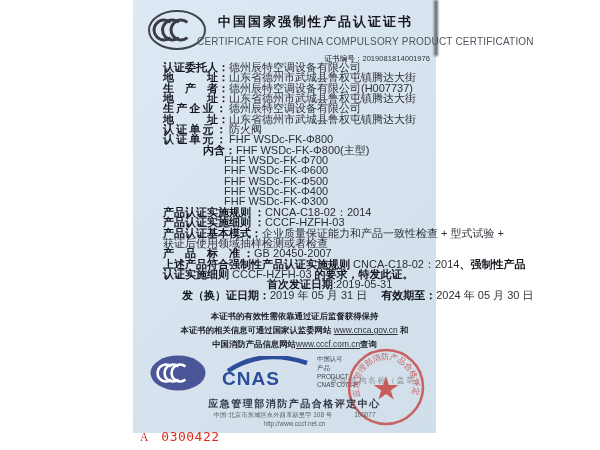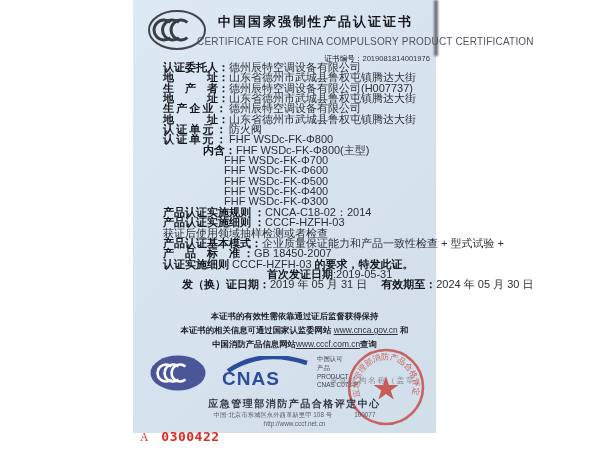--- a/index.html
+++ b/index.html
@@ -40,21 +40,21 @@
   .seal{position:absolute;left:207px;top:341px;width:92px;height:92px;opacity:.92;}
   .org{position:absolute;left:20px;right:0;top:397px;text-align:center;font-weight:bold;font-size:10px;
        color:#333a47;letter-spacing:1.5px;}
   .addr{position:absolute;left:20px;right:0;top:411px;text-align:center;font-size:6.4px;color:#5a6068;white-space:nowrap;}
   .addr .pc{margin-left:22px;}
   .web{position:absolute;left:20px;right:0;top:420px;text-align:center;font-size:6.4px;color:#5a6068;}
 
   
   .stamp{position:absolute;left:140px;top:429px;display:flex;align-items:baseline;gap:13px;color:#e02a1e;}
   .stamp-prefix{font-family:"Liberation Serif",serif;font-size:11.5px;}
-  .stamp-number{font-family:"DejaVu Sans Mono","Liberation Mono",monospace;font-size:13px;font-weight:bold;letter-spacing:.5px;}
+  .stamp-number{font-family:"DejaVu Sans Mono","Liberation Mono",monospace;font-size:13px;font-weight:normal;letter-spacing:.5px;}
 </style>
 </head>
 <body>
 
 <div class="stage">
   <div class="page">
     <div class="edge-shadow"></div>
 
     <div class="hdr-logo">
       <svg width="60" height="42" viewBox="0 0 60 42">
@@ -84,24 +84,25 @@
 
       <div class="bl in1"><span class="lb">内含：</span><span>FHF WSDc-FK-Φ800(主型)</span></div>
       <div class="bl in2"><span>FHF WSDc-FK-Φ700</span></div>
       <div class="bl in2"><span>FHF WSDc-FK-Φ600</span></div>
       <div class="bl in2"><span>FHF WSDc-FK-Φ500</span></div>
       <div class="bl in2"><span>FHF WSDc-FK-Φ400</span></div>
       <div class="bl in2"><span>FHF WSDc-FK-Φ300</span></div>
 
       <div class="bl"><span class="lb">产品认证实施规则 ：</span><span>CNCA-C18-02：2014</span></div>
       <div class="bl"><span class="lb">产品认证实施细则 ：</span><span>CCCF-HZFH-03</span></div>
+      <div class="bl"><span class="lb">产品认证基本模式：</span><span>企业质量保证能力和产品一致性检查 + 型式试验 +</span></div>
       <div class="bl"><span>获证后使用领域抽样检测或者检查</span></div>
-      <div class="bl"><span class="lb">产品认证基本模式：</span><span>企业质量保证能力和产品一致性检查 + 型式试验 +</span></div>
-      <div class="bl"><span class="lb">产　品　标　准 ：</span><span>GB 18450-2007</span></div>
+      <div class="bl"><span class="lb">产　品　标　准 ：</span><span>GB 20450-2007</span></div>
 
+      <div class="bl"><span class="lb">上述产品符合强制性产品认证实施规则 </span><span>CNCA-C18-02：2014</span><span class="lb">、强制性产品</span></div>
       <div class="bl"><span class="lb">认证实施细则 </span><span>CCCF-HZFH-03</span><span class="lb"> 的要求，特发此证。</span></div>
 
       <div class="bl first-issue"><span class="lb">首次发证日期</span><span>:2019-05-31</span></div>
       <div class="bl issue-line"><span class="lb">发（换）证日期：</span><span>2019 年 05 月 31 日</span><span class="vgap"></span><span class="lb">有效期至：</span><span>2024 年 05 月 30 日</span></div>
     </div>
 
     <div class="notice n1">本证书的有效性需依靠通过证后监督获得保持</div>
     <div class="notice n2"><span>本证书的相关信息可通过国家认监委网站 </span><span class="ulink">www.cnca.gov.cn</span><span> 和</span></div>
     <div class="notice n3"><span>中国消防产品信息网站</span><span class="ulink">www.cccf.com.cn</span><span>查询</span></div>
 

